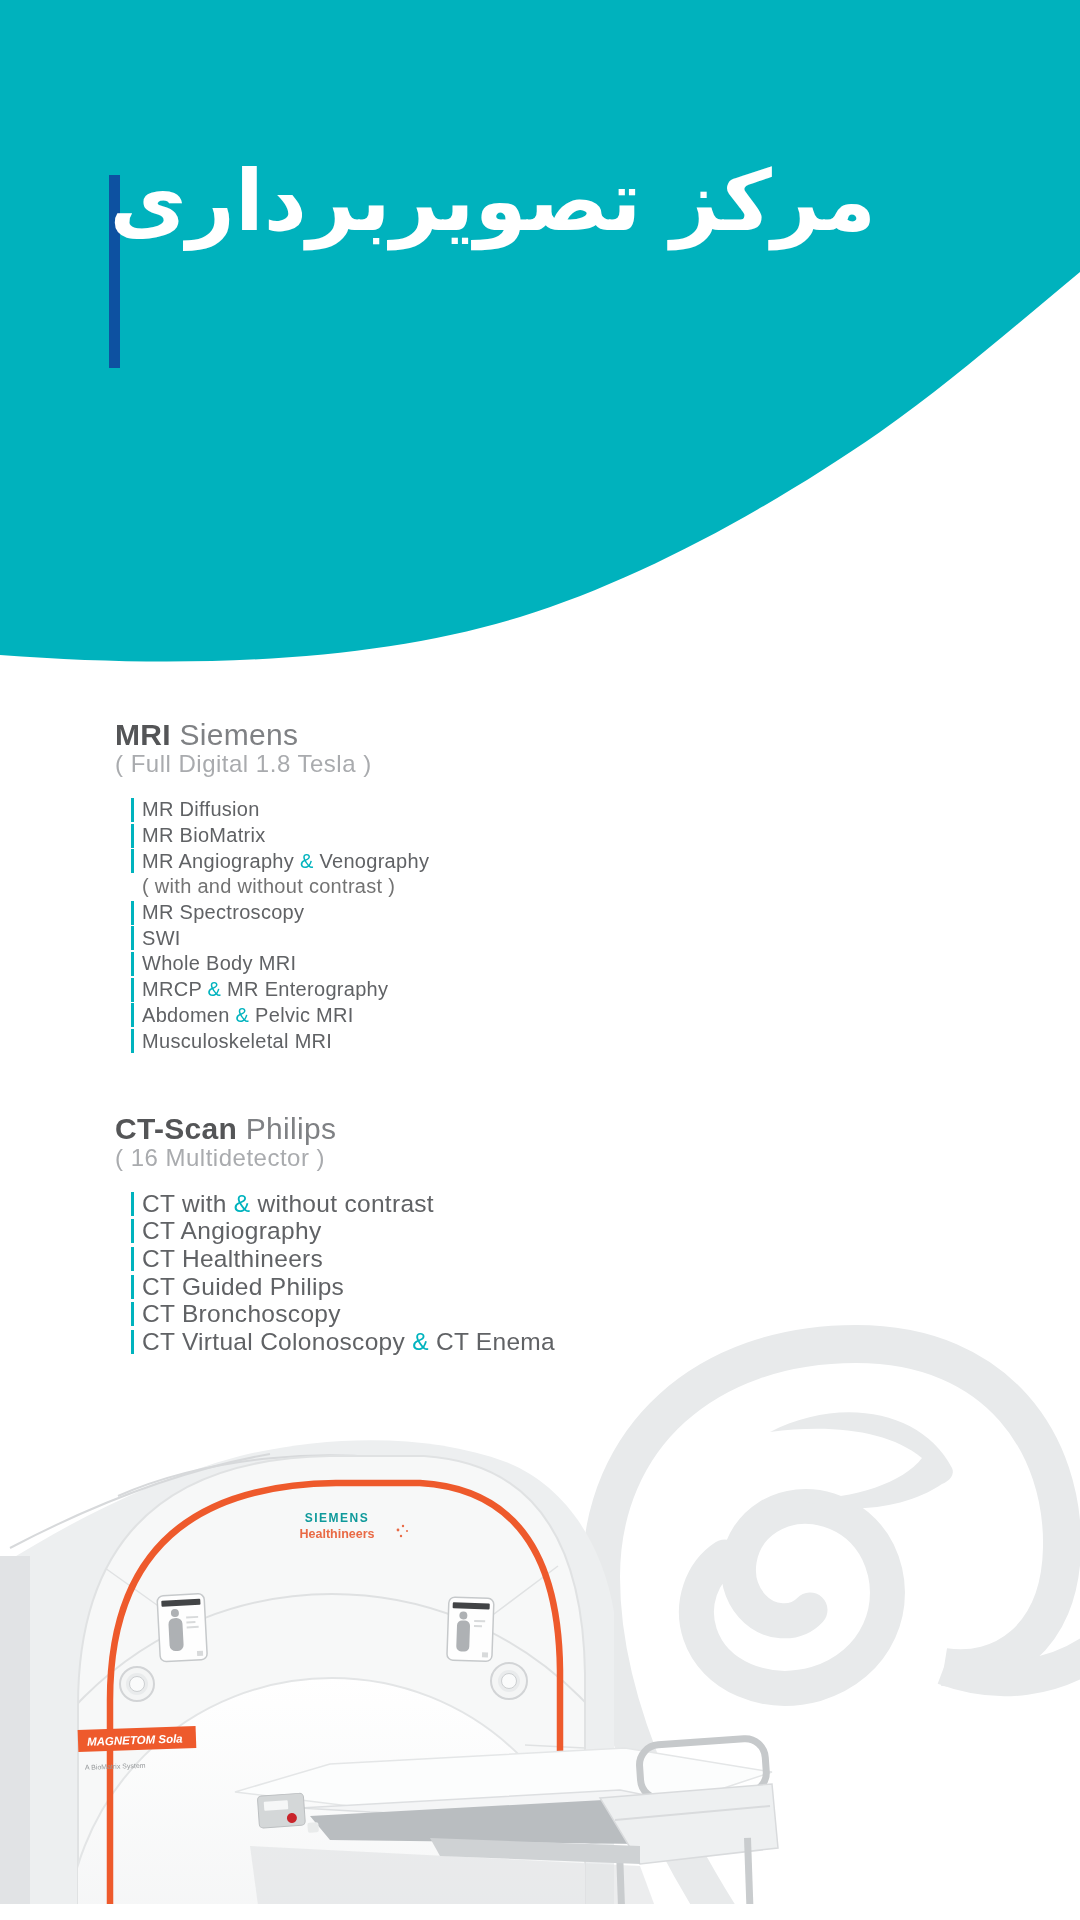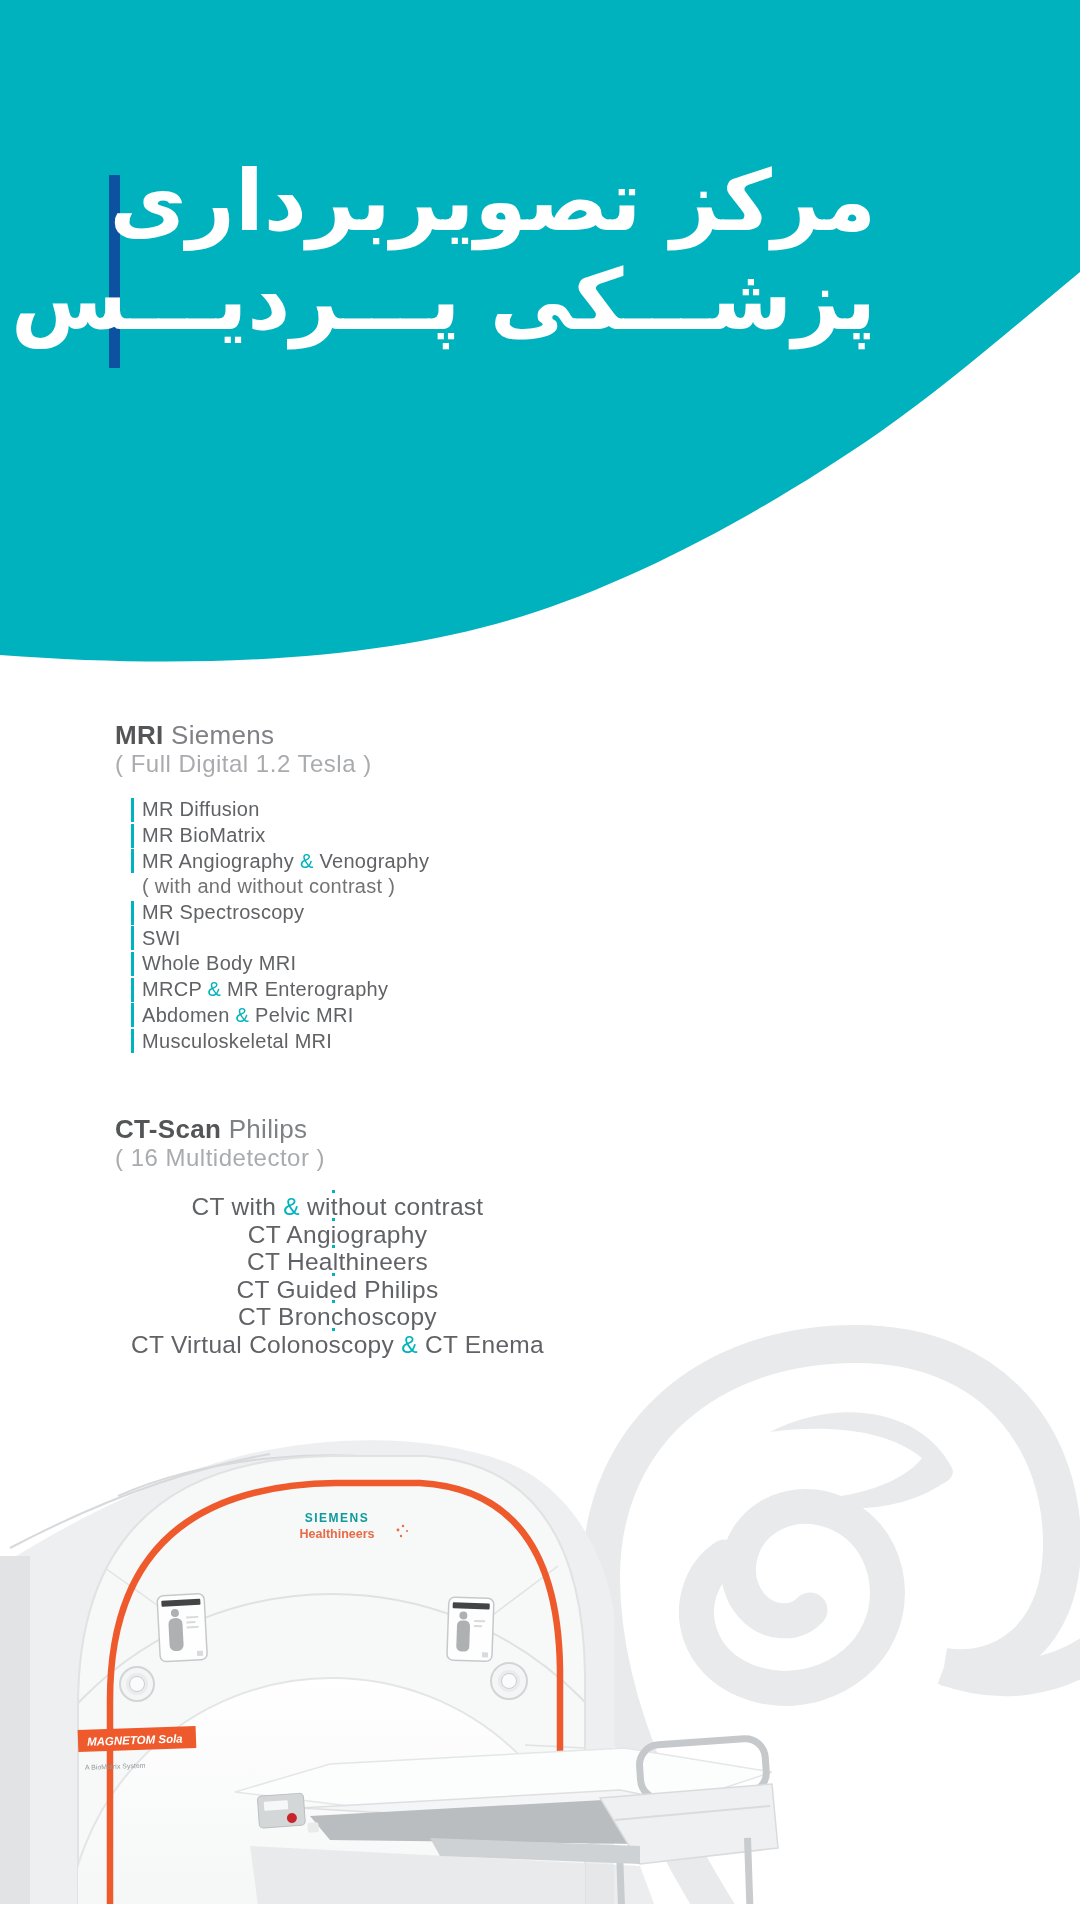--- a/index.html
+++ b/index.html
@@ -13,27 +13,27 @@
   .accent-bar{position:absolute;left:109px;top:175px;width:11px;height:193px;background:#0d51a1;}
   .hero-title{
     position:absolute;right:204px;top:152px;direction:rtl;text-align:right;
     font-family:"DejaVu Sans",sans-serif;font-weight:bold;color:#ffffff;
     font-size:84px;line-height:99px;white-space:nowrap;
   }
   
   .section{position:absolute;left:115px;}
   #mri-section{top:720px;}
   #ct-section{top:1114px;}
-  .sec-heading{font-size:26px;line-height:30px;color:#7f8184;letter-spacing:.3px;}
+  .sec-heading{font-size:30px;line-height:30px;color:#7f8184;letter-spacing:.3px;}
   .sec-heading b{color:#545557;font-weight:bold;}
   .sec-sub{font-size:24px;line-height:27px;color:#a9abae;letter-spacing:.5px;}
   .svc-list{margin-top:20px;margin-left:16px;}
   #ct-list{margin-top:19px;}
   .svc-row{display:flex;align-items:center;height:25.7px;}
-  #ct-list .svc-row{height:27.6px;flex-direction:column;}
+  #ct-list .svc-row{height:27.6px;}
   .tick{width:3px;height:24px;background:#00b3be;margin-right:8px;flex:0 0 3px;}
   .tick.hidden{visibility:hidden;}
   .svc-text{font-size:20px;color:#606265;letter-spacing:.3px;white-space:nowrap;}
   #ct-list .svc-text{font-size:24.5px;}
   .svc-row.muted .svc-text{color:#737373;}
   .amp{color:#00b3be;}
   
   #swirl-svg,#machine-svg{position:absolute;left:0;top:0;}
 </style>
 </head>
@@ -42,21 +42,20 @@
 <div id="poster">
 
   <svg id="hero-svg" width="1080" height="700" viewBox="0 0 1080 700">
     <path d="M0 0 H1080 V272 C1010 330 952 381 880 432 C770 508 640 580 520 617 C380 660 200 670 0 655 Z" fill="#00b2bd"></path>
   </svg>
 
   <div class="accent-bar"></div>
 
   <div class="hero-title">
     <div>مرکز تصویربرداری</div>
-    <div>پزشـــکی پـــردیـــس</div>
   </div>
 
   <svg id="swirl-svg" width="1080" height="1920" viewBox="0 0 1080 1920">
     <g fill="none" stroke="#e8eaeb">
       <path d="M757 1972 C680 1862 601 1716 601 1577 C601 1437 706 1344 856 1344 C1000 1344 1064 1447 1062 1548 C1060 1640 1000 1676 944 1667" stroke-width="38"></path>
       <path d="M944 1667 C1000 1688 1055 1678 1095 1650" stroke-width="36"></path>
       <path d="M725 1557 C702 1572 690 1604 700 1634 C714 1676 765 1698 816 1684 C877 1666 903 1604 878 1552 C857 1510 805 1494 768 1517 C736 1537 729 1580 752 1606 C768 1624 795 1626 810 1610" stroke-width="35" stroke-linecap="round"></path>
     </g>
     <path d="M770 1432 C840 1396 922 1410 952 1468 C955 1474 950 1481 942 1484 C902 1511 840 1515 798 1499 C852 1500 903 1483 922 1458 C888 1430 830 1424 770 1432 Z" fill="#e8eaeb"></path>
   </svg>
@@ -152,21 +151,21 @@
       <rect x="616" y="1850" width="7" height="70" fill="#c9ccce" transform="rotate(-2 616 1850)"></rect>
       <rect x="744" y="1838" width="7" height="82" fill="#c9ccce" transform="rotate(-2 744 1838)"></rect>
       <path d="M430 1838 L640 1846 L640 1864 L440 1856 Z" fill="#cfd2d4"></path>
     </g>
   </svg>
 
   <div id="mri-section" class="section">
     <div class="sec-heading">
       <b>MRI</b><span> Siemens</span>
     </div>
-    <div class="sec-sub">( Full Digital 1.2 Tesla )</div>
+    <div class="sec-sub">( Full Digital 1.8 Tesla )</div>
     <div id="mri-list" class="svc-list">
         <div class="svc-row">
           <span class="tick"></span>
           <span class="svc-text">MR Diffusion</span>
         </div>
         <div class="svc-row">
           <span class="tick"></span>
           <span class="svc-text">MR BioMatrix</span>
         </div>
         <div class="svc-row">

